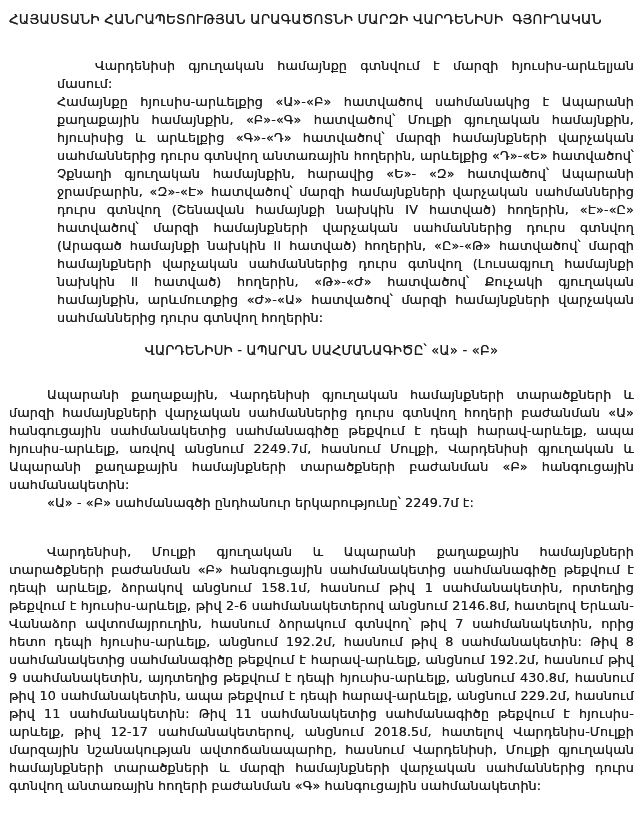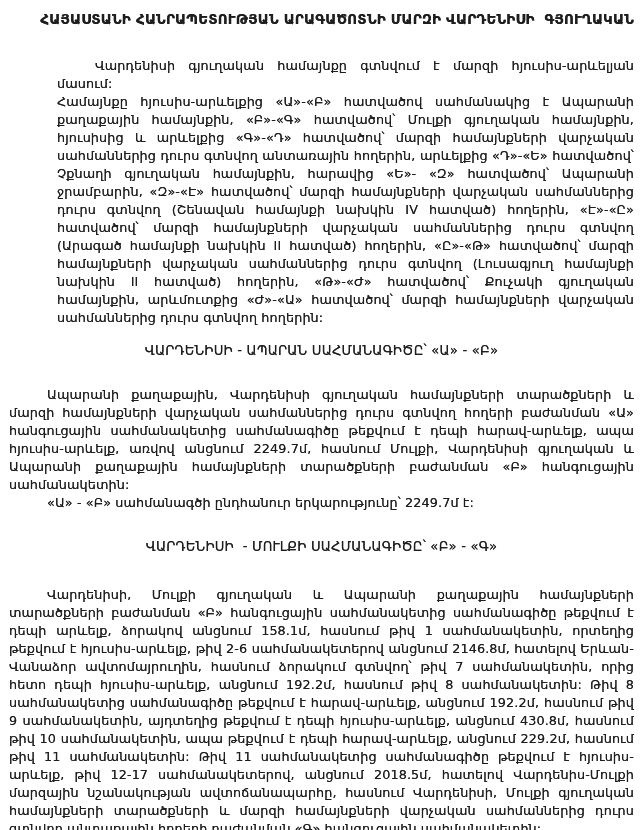--- a/index.html
+++ b/index.html
@@ -15,22 +15,22 @@
     background: #ffffff;
     overflow: hidden;
     font-family: "DejaVu Sans", sans-serif;
     color: #1e1e1e;
     box-sizing: border-box;
     padding: 6px 9px 0 9px;
     
     text-shadow: 0 0 0.35px rgba(30,30,30,0.85);
   }
   .doc-title {
-    text-align: right;
-    font-weight: bold;
+    text-align: left;
+    font-weight: normal;
     font-size: 13.5px;
     line-height: 27px;
     letter-spacing: 0.2px;
   }
   .title-line {
     white-space: pre-wrap;
   }
   .body-text {
     font-size: 12.8px;
     line-height: 18px;
@@ -82,20 +82,19 @@
     <p>Համայնքը հյուսիս-արևելքից «Ա»-«Բ» հատվածով սահմանակից է Ապարանի քաղաքային համայնքին, «Բ»-«Գ» հատվածով՝ Մուլքի գյուղական համայնքին, հյուսիսից և արևելքից «Գ»-«Դ» հատվածով՝ մարզի համայնքների վարչական սահմաններից դուրս գտնվող անտառային հողերին, արևելքից «Դ»-«Ե» հատվածով՝ Չքնաղի գյուղական համայնքին, հարավից «Ե»- «Զ» հատվածով՝ Ապարանի ջրամբարին, «Զ»-«Է» հատվածով՝ մարզի համայնքների վարչական սահմաններից դուրս գտնվող (Շենավան համայնքի նախկին IV հատված) հողերին, «Է»-«Ը» հատվածով՝ մարզի համայնքների վարչական սահմաններից դուրս գտնվող (Արագած համայնքի նախկին II հատված) հողերին, «Ը»-«Թ» հատվածով՝ մարզի համայնքների վարչական սահմաններից դուրս գտնվող (Լուսագյուղ համայնքի նախկին II հատված) հողերին, «Թ»-«Ժ» հատվածով՝ Քուչակի գյուղական համայնքին, արևմուտքից «Ժ»-«Ա» հատվածով՝ մարզի համայնքների վարչական սահմաններից դուրս գտնվող հողերին:</p>
   </div>
 
   <div class="section-heading heading-apran">ՎԱՐԴԵՆԻՍԻ - ԱՊԱՐԱՆ ՍԱՀՄԱՆԱԳԻԾԸ՝ «Ա» - «Բ»</div>
 
   <div class="body-text body-apran">
     <p class="indent">Ապարանի քաղաքային, Վարդենիսի գյուղական համայնքների տարածքների և մարզի համայնքների վարչական սահմաններից դուրս գտնվող հողերի բաժանման «Ա» հանգուցային սահմանակետից սահմանագիծը թեքվում է դեպի հարավ-արևելք, ապա հյուսիս-արևելք, առվով անցնում 2249.7մ, հասնում Մուլքի, Վարդենիսի գյուղական և Ապարանի քաղաքային համայնքների տարածքների բաժանման «Բ» հանգուցային սահմանակետին:</p>
     <p class="indent">«Ա» - «Բ» սահմանագծի ընդհանուր երկարությունը՝ 2249.7մ է:</p>
   </div>
 
-  <div class="section-heading heading-mulki">ՎԱՐԴԵՆԻՍԻ  - ՄՈՒԼՔԻ ՍԱՀՄԱՆԱԳԻԾԸ՝ «Բ» - «Գ»</div>
 
   <div class="body-text body-mulki">
     <p class="indent">Վարդենիսի, Մուլքի գյուղական և Ապարանի քաղաքային համայնքների տարածքների բաժանման «Բ» հանգուցային սահմանակետից սահմանագիծը թեքվում է դեպի արևելք, ձորակով անցնում 158.1մ, հասնում թիվ 1 սահմանակետին, որտեղից թեքվում է հյուսիս-արևելք, թիվ 2-6 սահմանակետերով անցնում 2146.8մ, հատելով Երևան-Վանաձոր ավտոմայրուղին, հասնում ձորակում գտնվող՝ թիվ 7 սահմանակետին, որից հետո դեպի հյուսիս-արևելք, անցնում 192.2մ, հասնում թիվ 8 սահմանակետին: Թիվ 8 սահմանակետից սահմանագիծը թեքվում է հարավ-արևելք, անցնում 192.2մ, հասնում թիվ 9 սահմանակետին, այդտեղից թեքվում է դեպի հյուսիս-արևելք, անցնում 430.8մ, հասնում թիվ 10 սահմանակետին, ապա թեքվում է դեպի հարավ-արևելք, անցնում 229.2մ, հասնում թիվ 11 սահմանակետին: Թիվ 11 սահմանակետից սահմանագիծը թեքվում է հյուսիս-արևելք, թիվ 12-17 սահմանակետերով, անցնում 2018.5մ, հատելով Վարդենիս-Մուլքի մարզային նշանակության ավտոճանապարհը, հասնում Վարդենիսի, Մուլքի գյուղական  համայնքների տարածքների և մարզի համայնքների վարչական սահմաններից դուրս գտնվող անտառային հողերի բաժանման «Գ» հանգուցային սահմանակետին:</p>
 
   </div>
 
 </div>
 
 </body></html>

